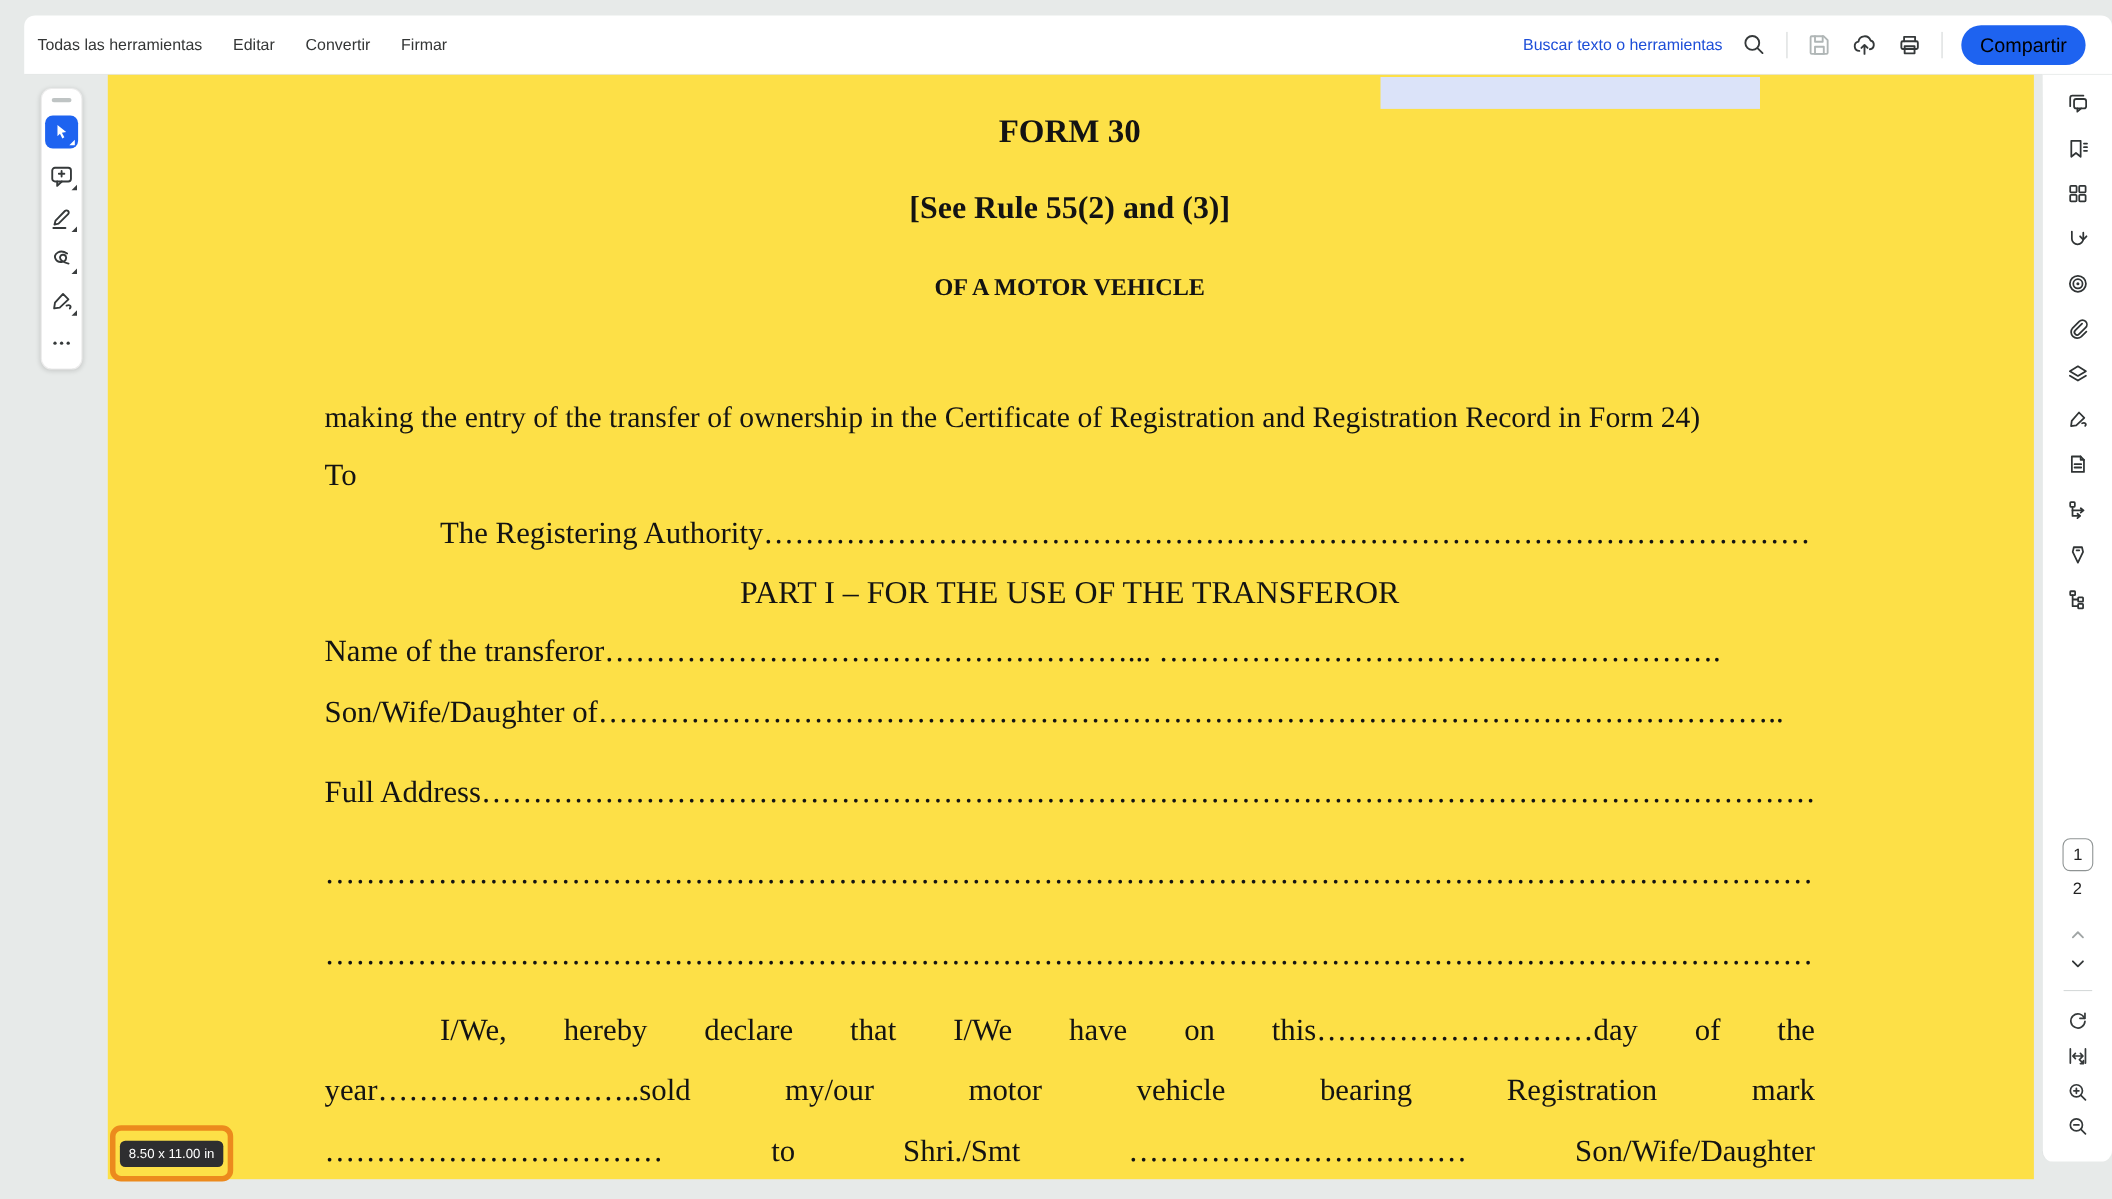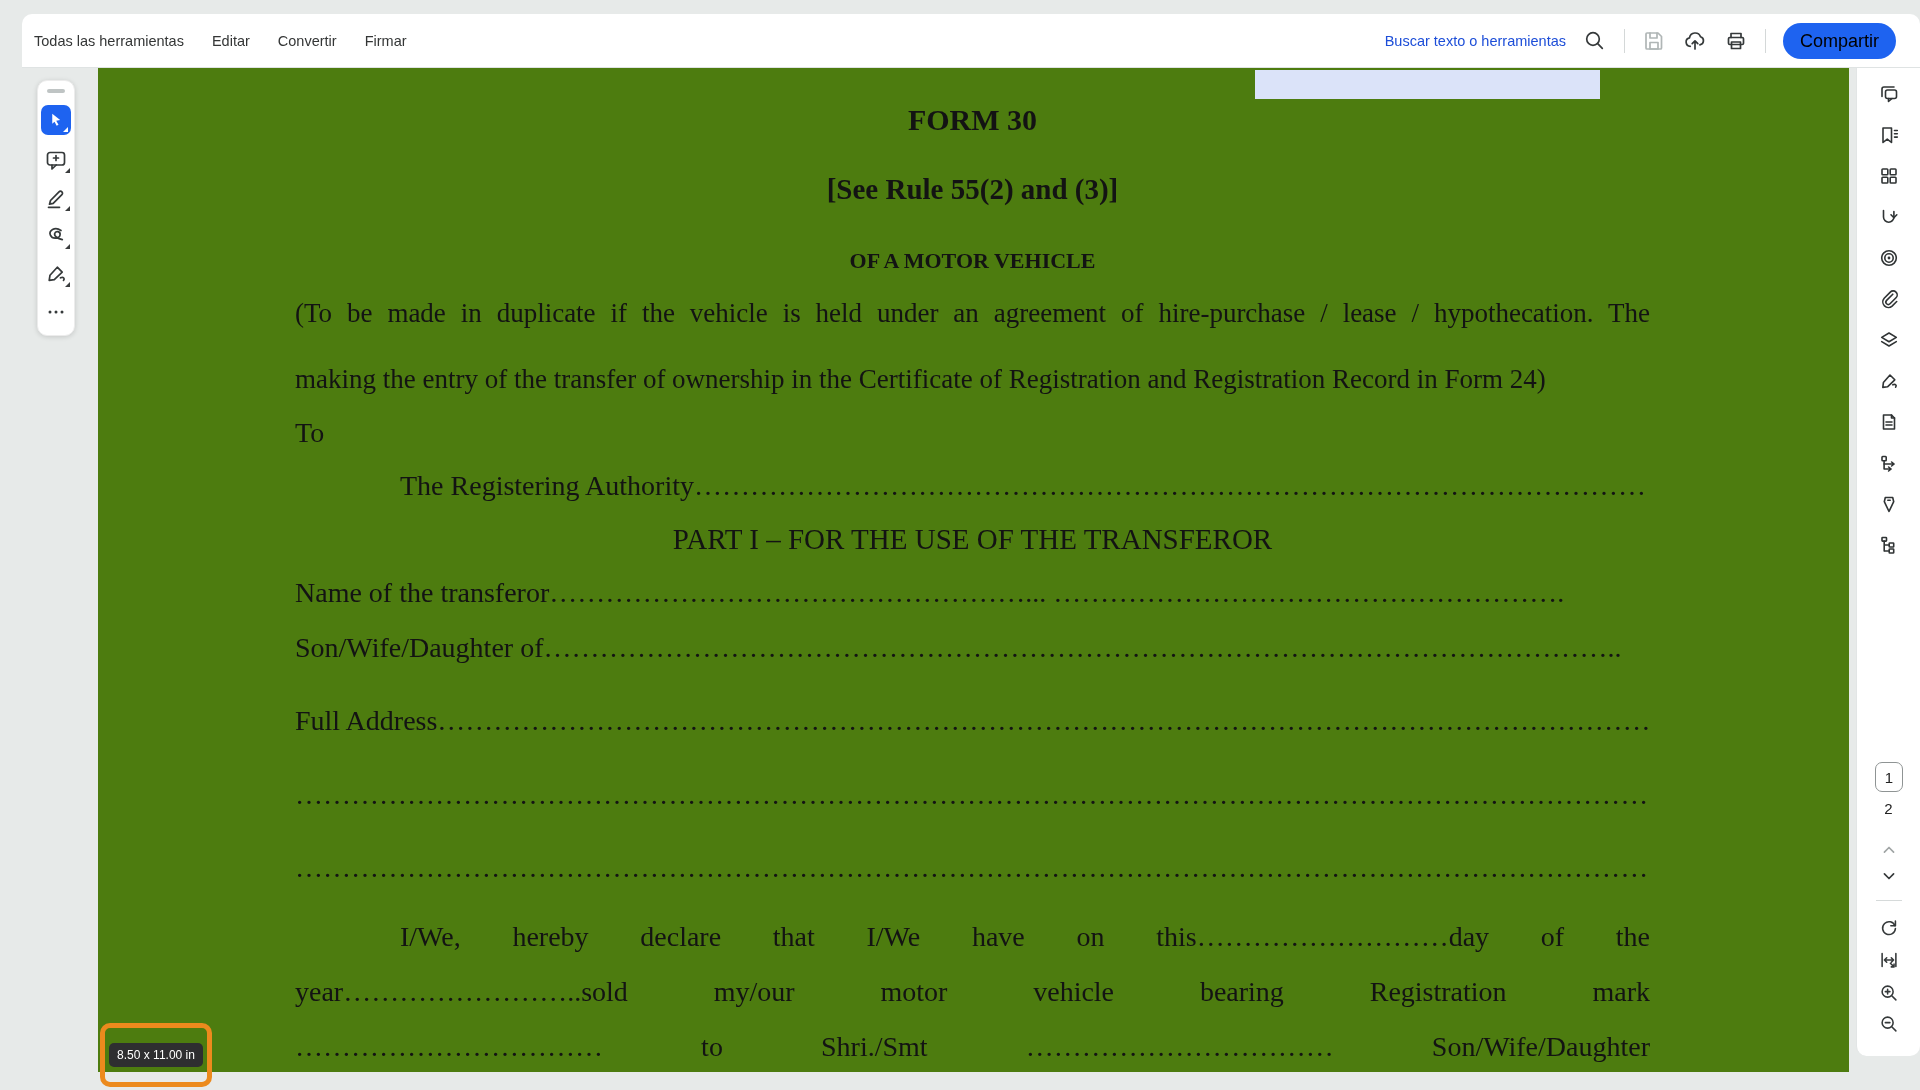--- a/index.html
+++ b/index.html
@@ -31,21 +31,21 @@
            display:flex;align-items:center;justify-content:center;border:none;padding:0;}
   .sel-btn::after{content:"";position:absolute;right:3px;bottom:3px;border-left:5px solid transparent;
                   border-bottom:5px solid #fff;}
   .tool{width:26px;height:26px;position:relative;display:flex;align-items:center;justify-content:center;
         background:none;border:none;padding:0;}
   .tool.caret::after{content:"";position:absolute;right:-1px;bottom:0;border-left:5px solid transparent;
                      border-bottom:5px solid #3a3d3e;}
   .tool svg{width:24px;height:24px;}
 
   
-  .page{position:absolute;left:98px;top:68px;width:1751px;height:1004px;background:#4d7c0f;}
+  .page{position:absolute;left:98px;top:68px;width:1751px;height:1004px;background:#fde047;}
   .hl{position:absolute;left:1157px;top:2px;width:345px;height:29px;background:#dbe3f9;}
   .ln{position:absolute;left:197px;right:199px;font-family:"Liberation Serif","DejaVu Serif",serif;
       font-size:28px;color:#131313;white-space:nowrap;overflow:hidden;}
   .ln.c{text-align:center;}
   .ln.b{font-weight:700;}
   .ln.j{text-align:justify;text-align-last:justify;}
   .ln.ind{padding-left:105px;}
   .ln.small{font-size:27px;}
 
   
@@ -59,21 +59,21 @@
   .ric{stroke:#303435;fill:none;stroke-width:1.6;stroke-linecap:round;stroke-linejoin:round;}
   .pgbox{position:absolute;left:18px;top:694px;width:28px;height:30px;border:1.5px solid #8f9494;
          border-radius:7px;background:#fff;font-size:15px;color:#222;display:flex;
          align-items:center;justify-content:center;}
   .pg2{position:absolute;left:0;right:0;top:732px;text-align:center;font-size:15px;color:#222;}
   .railmini{position:absolute;left:20px;background:none;border:none;padding:0;width:24px;height:24px;
             display:flex;align-items:center;justify-content:center;}
   .raildiv{position:absolute;left:19px;top:832px;width:26px;height:1px;background:#d6dada;}
 
   
-  .size-badge{position:absolute;left:100px;top:1023px;width:112px;height:64px;border:5px solid #ec8a1d;
+  .size-badge{position:absolute;left:100px;top:1023px;width:112px;height:51px;border:5px solid #ec8a1d;
               border-radius:10px;display:flex;align-items:center;justify-content:center;}
   .size-pill{background:#2e2e30;color:#fff;font-size:12px;border-radius:5px;padding:5px 8px;
              white-space:nowrap;}
 </style>
 </head>
 <body>
 
 <div class="stage">
 
   <div class="topbar">
@@ -149,21 +149,20 @@
     </button>
   </div>
 
   <div class="page">
     <div class="hl"></div>
 
     <div class="ln c b" style="top:35px;font-size:30px;">FORM 30</div>
     <div class="ln c b" style="top:105px;font-size:29px;">[See Rule 55(2) and (3)]</div>
     <div class="ln c b" style="top:180px;font-size:22px;">OF A MOTOR VEHICLE</div>
 
-    <div class="ln small j" style="top:230px;">(To be made in duplicate if the vehicle is held under an agreement of hire-purchase / lease / hypothecation. The</div>
     <div class="ln small" style="top:296px;">making the entry of the transfer of ownership in the Certificate of Registration and Registration Record in Form 24)</div>
 
     <div class="ln ind" style="top:402px;">The Registering Authority…………………………………………………………………………………………</div>
     <div class="ln" style="top:349px;">To</div>
     <div class="ln c" style="top:455px;font-size:29px;">PART I – FOR THE USE OF THE TRANSFEROR</div>
 
     <div class="ln" style="top:509px;">Name of the transferor……………………………………………...  ……………………………………………….</div>
     <div class="ln" style="top:564px;">Son/Wife/Daughter of……………………………………………………………………………………………………..</div>
     <div class="ln" style="top:637px;">Full Address…………………………………………………………………………………………………………………….</div>
     <div class="ln" style="top:711px;">………………………………………………………………………………………………………………………………………….</div>

